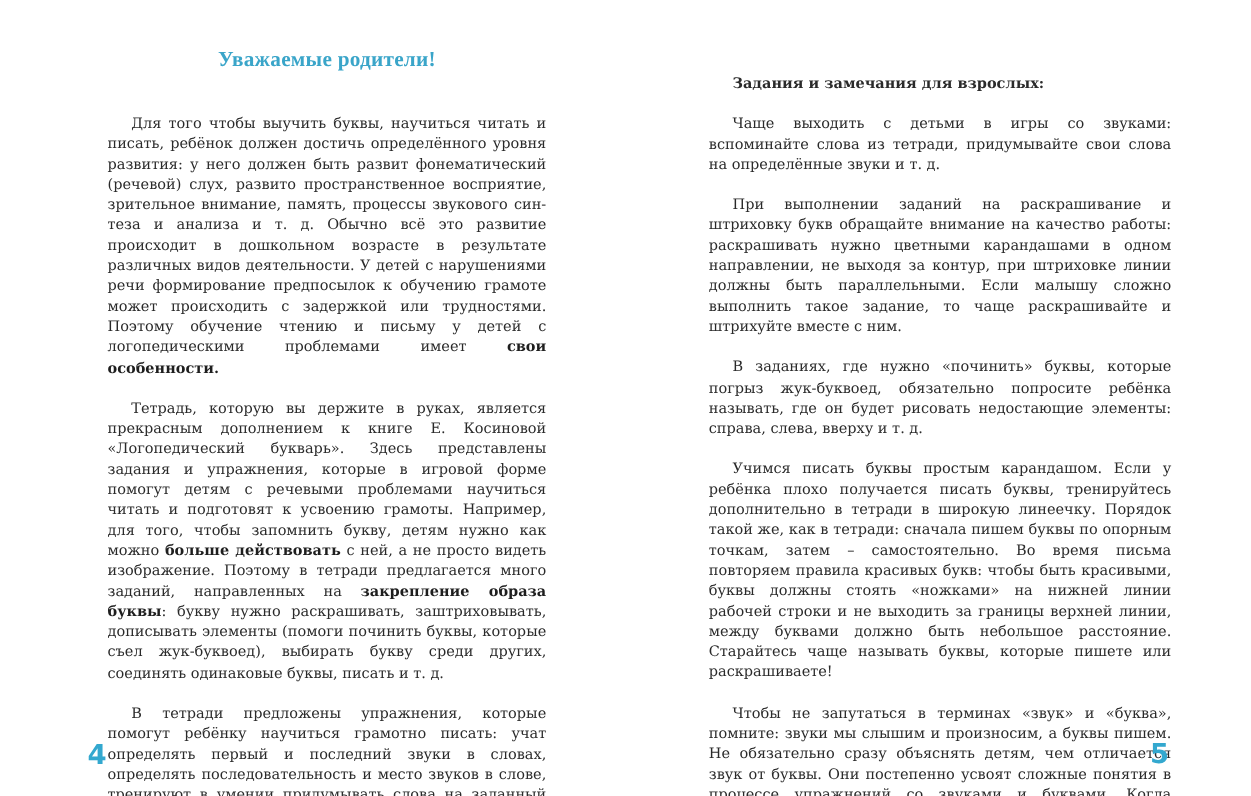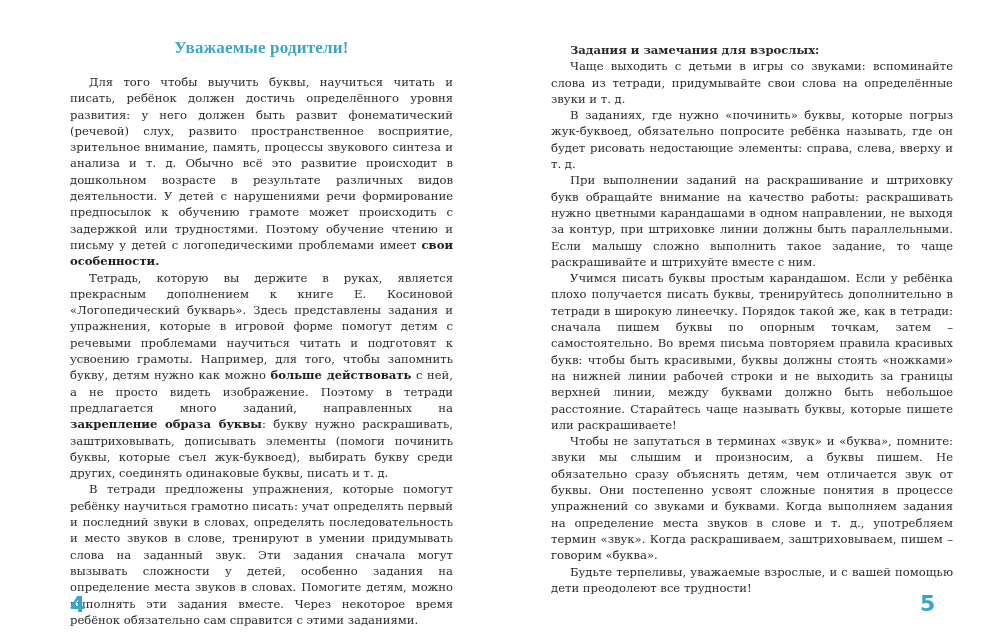--- a/index.html
+++ b/index.html
@@ -7,21 +7,21 @@
       font-family: "DejaVu Serif", "Liberation Serif", serif; color: #2a2a2a; }
     .page { position: absolute; top: 0; height: 637px; }
     .page-left { left: 0; width: 500px; }
     .page-right { left: 500px; width: 501px; }
     .col { position: absolute; font-size: 11.6px; line-height: 16.3px; text-align: justify; hyphens: manual; }
     .page-left .col { left: 70px; top: 74px; width: 383px; }
     .page-right .col { left: 51px; top: 42px; width: 402px; }
     .title { position: absolute; left: 70px; top: 38px; width: 383px; text-align: center;
       font-family: "Liberation Serif", "DejaVu Serif", serif; font-weight: bold;
       font-size: 17px; color: #3aa5c9; letter-spacing: 0.2px; }
-    p { margin: 0; text-indent: 19px; }
+    p { margin: 16px; text-indent: 19px; }
     p.heading { text-indent: 19px; font-weight: bold; }
     b { font-weight: bold; color: #1e1e1e; }
     .page-num { position: absolute; font-family: "DejaVu Sans", "Liberation Sans", sans-serif;
       font-weight: bold; font-size: 22px; color: #33a8cf; }
     .page-left .page-num { left: 70px; top: 592px; }
     .page-right .page-num { left: 420px; top: 591px; }
   </style>
 </head>
 <body>
 
@@ -33,21 +33,21 @@
       <p><span>В тетради предложены упражнения, которые помогут ребёнку нау­читься грамотно писать: учат определять первый и последний звуки в словах, определять последовательность и место звуков в слове, тре­нируют в умении придумывать слова на заданный звук. Эти задания сначала могут вызывать сложности у детей, особенно задания на определение места звуков в словах. Помогите детям, можно выпол­нять эти задания вместе. Через некоторое время ребёнок обязательно сам справится с этими заданиями.</span></p>
     </div>
   <div class="page-num">4</div>
 </div>
 
 <div class="page page-right">
   <div class="col">
     <p class="heading">Задания и замечания для взрослых:</p>
     <div>
         <p><span>Чаще выходить с детьми в игры со звуками: вспоминайте слова из тетради, придумывайте свои слова на определённые звуки и т. д.</span></p>
+        <p><span>При выполнении заданий на раскрашивание и штриховку букв обращайте внимание на качество работы: раскрашивать нужно цвет­ными карандашами в одном направлении, не выходя за контур, при штриховке линии должны быть параллельными. Если малышу слож­но выполнить такое задание, то чаще раскрашивайте и штрихуйте вместе с ним.</span></p>
         <p><span>В заданиях, где нужно «починить» буквы, которые погрыз жук-буквоед, обязательно попросите ребёнка называть, где он будет рисо­вать недостающие элементы: справа, слева, вверху и т. д.</span></p>
-        <p><span>При выполнении заданий на раскрашивание и штриховку букв обращайте внимание на качество работы: раскрашивать нужно цвет­ными карандашами в одном направлении, не выходя за контур, при штриховке линии должны быть параллельными. Если малышу слож­но выполнить такое задание, то чаще раскрашивайте и штрихуйте вместе с ним.</span></p>
         <p><span>Учимся писать буквы простым карандашом. Если у ребёнка плохо получается писать буквы, тренируйтесь дополнительно в тетради в широкую линеечку. Порядок такой же, как в тетради: сначала пишем буквы по опорным точкам, затем – самостоятельно. Во время письма повторяем правила красивых букв: чтобы быть красивыми, буквы должны стоять «ножками» на нижней линии рабочей строки и не выходить за границы верхней линии, между буквами должно быть небольшое расстояние. Старайтесь чаще называть буквы, кото­рые пишете или раскрашиваете!</span></p>
         <p><span>Чтобы не запутаться в терминах «звук» и «буква», помните: звуки мы слышим и произносим, а буквы пишем. Не обязательно сразу объяснять детям, чем отличается звук от буквы. Они постепенно усвоят сложные понятия в процессе упражнений со звуками и бук­вами. Когда выполняем задания на определение места звуков в слове и т. д., употребляем термин «звук». Когда раскрашиваем, заштрихо­вываем, пишем – говорим «буква».</span></p>
         <p><span>Будьте терпеливы, уважаемые взрослые, и с вашей помощью дети преодолеют все трудности!</span></p>
       </div>
   </div>
   <div class="page-num">5</div>
 </div>
 
 </body></html>

